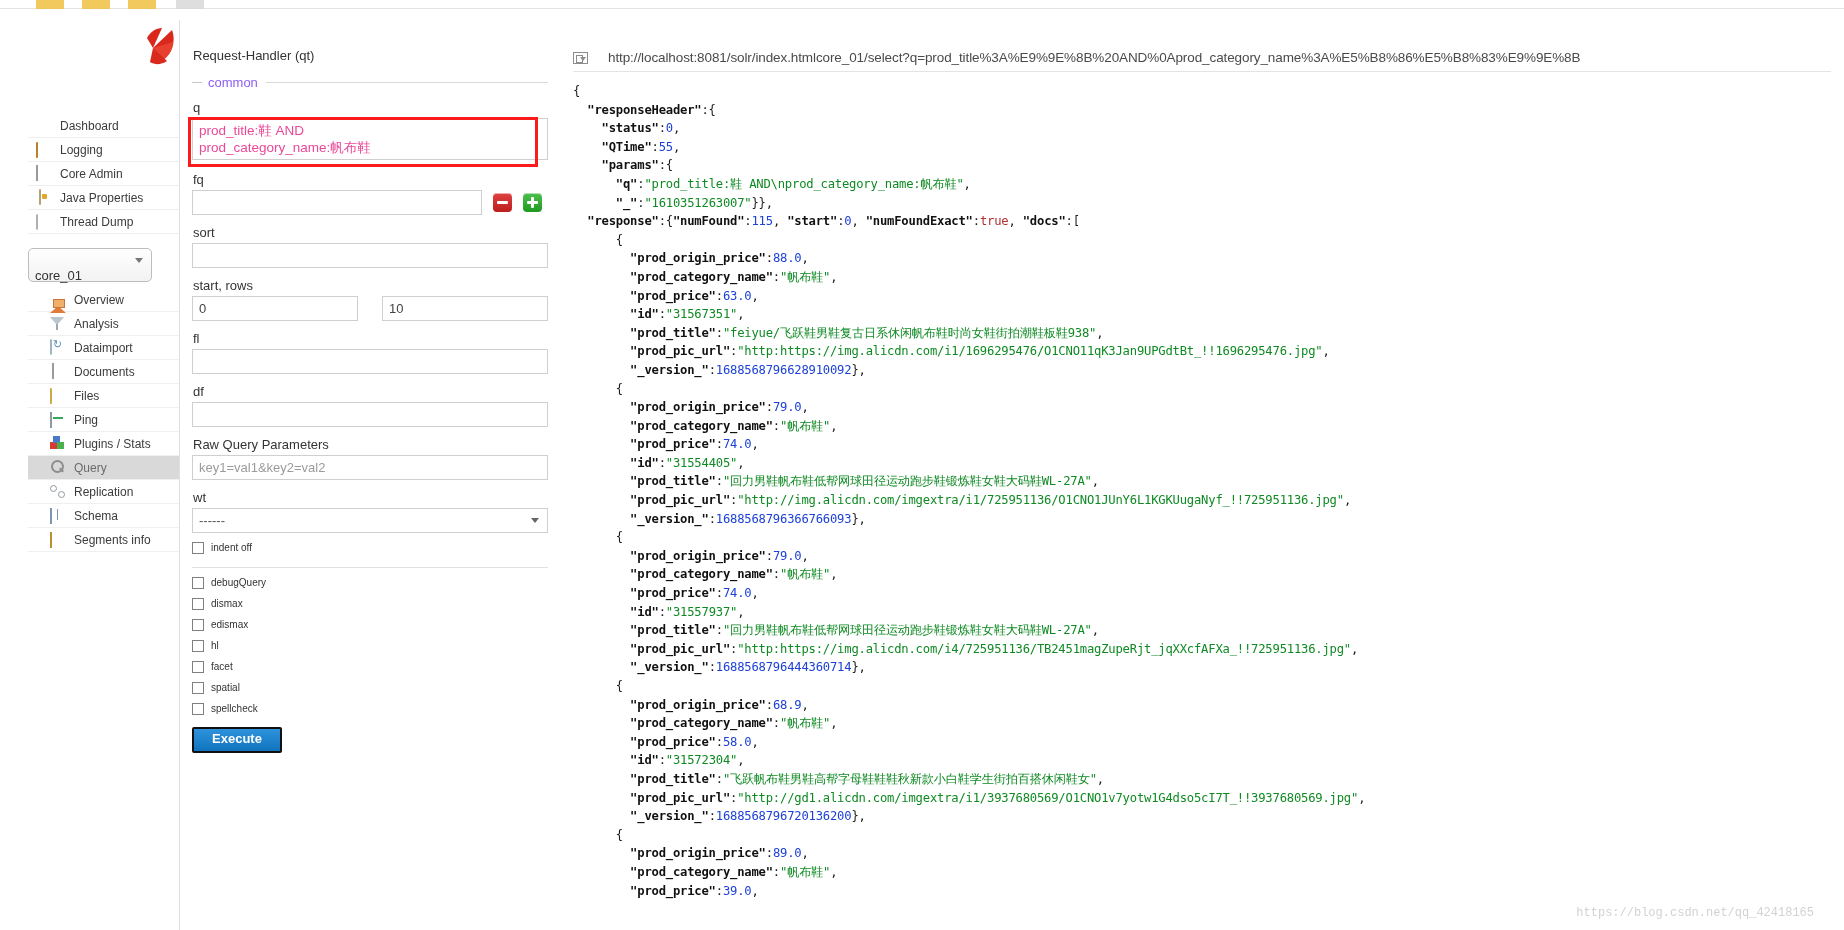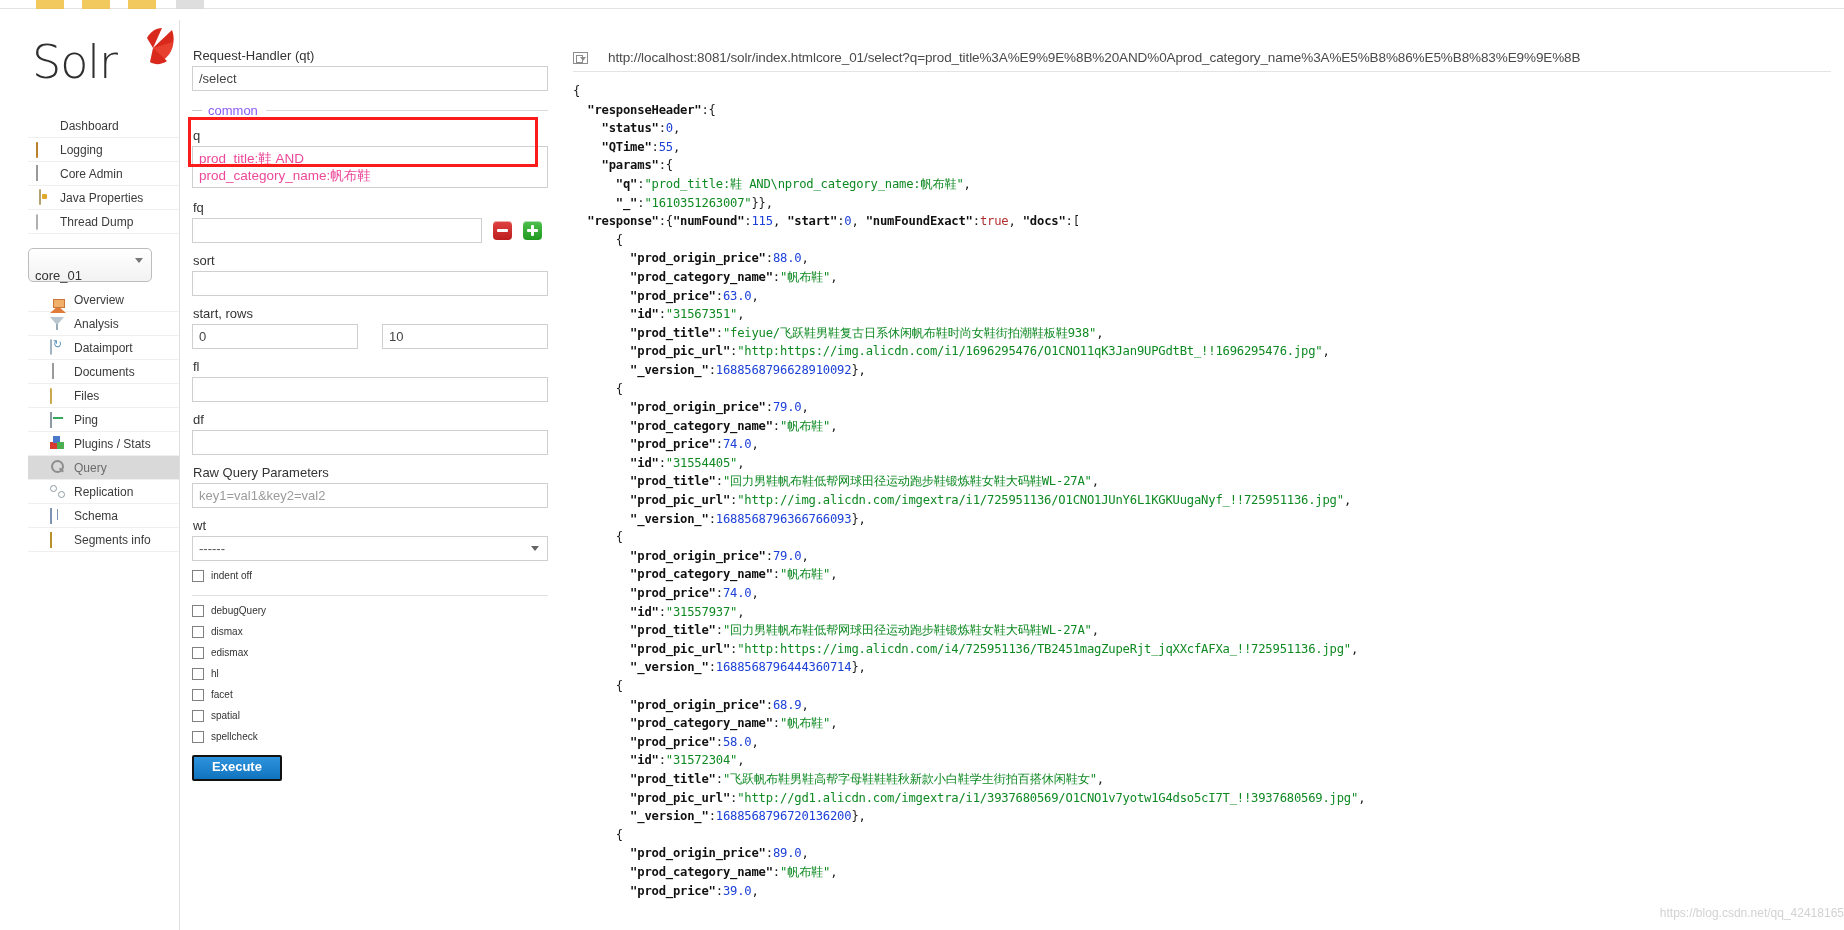--- a/index.html
+++ b/index.html
@@ -294,24 +294,24 @@
     white-space: pre;
     letter-spacing: -0.2px;
   }
   .k    { color: #111111; font-weight: 700; }
   .s    { color: #0f8a23; }
   .n    { color: #1c40d8; }
   .b    { color: #b03030; }
 
   .watermark {
     position: absolute;
-    right: 0; bottom: 10px;
+    right: 30px; bottom: 10px;
     font-size: 12px;
     color: #d2d2d2;
-    font-family: Liberation Sans, sans-serif;
+    font-family: Liberation Mono, monospace;
   }
 
   
   .i-dash { width:16px;height:12px;background:#6f6f6f;border-radius:9px 9px 0 0;position:relative;top:2px;}
   .i-dash::after{content:"";position:absolute;left:6px;top:2px;width:7px;height:2px;background:#fff;transform:rotate(-35deg);}
   .i-log { width:15px;height:13px;background:#e8a33d;border:1px solid #b9812c;border-radius:2px;position:relative;top:1px;}
   .i-log::after{content:"";position:absolute;left:2px;top:3px;width:9px;height:2px;background:#fff;box-shadow:0 4px 0 #fff;}
   .i-core{ width:14px;height:14px;background:repeating-linear-gradient(#c9c9c9 0 3px,#fff 3px 5px);border:1px solid #999;}
   .i-java{ width:10px;height:14px;background:#ead9a0;border:1px solid #b3a372;border-radius:2px;margin-left:3px;position:relative;}
   .i-java::after{content:"";position:absolute;left:2px;top:4px;width:5px;height:5px;background:#e0a92c;border-radius:1px;}
@@ -349,21 +349,20 @@
 
   <div class="chrome-strip">
     <div class="chrome-tab t1"></div>
     <div class="chrome-tab t2"></div>
     <div class="chrome-tab t3"></div>
     <div class="chrome-tab t4"></div>
   </div>
 
   <div class="sidebar">
     <div class="logo-wrap">
-      <div class="logo-text">Solr</div>
       <svg class="logo-mark" viewBox="0 0 42 40">
         <path d="M21 20 L40 2 C43 10 42 20 36 27 Z" fill="#d9291c"></path>
         <path d="M21 20 L30 0 C24 0 18 4 15 10 Z" fill="#d9291c"></path>
         <path d="M21 20 L41 14 C41 22 36 30 29 33 Z" fill="#e8402f"></path>
         <path d="M21 20 L35 33 C29 37 23 37 18 34 Z" fill="#d9291c"></path>
       </svg>
     </div>
 
     <div class="nav-group">
       <div class="nav-item">
@@ -439,21 +438,20 @@
       <div class="nav-item">
         <span class="ico"><i class="i-seg"></i></span>
         <span class="lbl">Segments info</span>
       </div>
     </div>
   </div>
 
   <div class="form-col">
 
     <div class="field-label">Request-Handler (qt)</div>
-    <input class="txt" type="text" value="/select" style="">
 
     <div class="legend-row">
       <span class="dash"></span>
       <span class="legend-text">common</span>
       <span class="rule"></span>
     </div>
 
     <div class="field-label">q</div>
     <textarea class="q-area" style="">prod_title:鞋 AND
 prod_category_name:帆布鞋</textarea>

